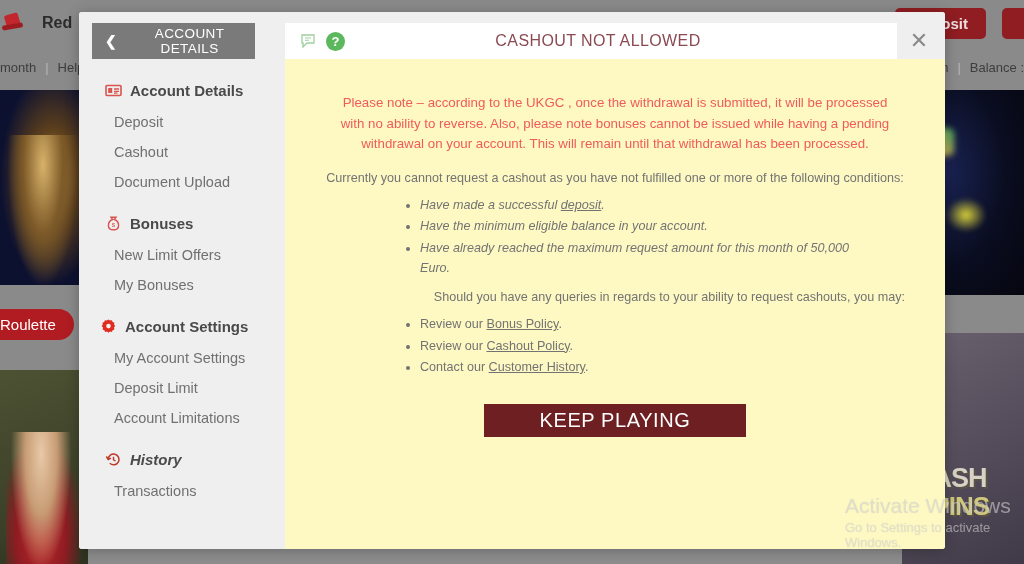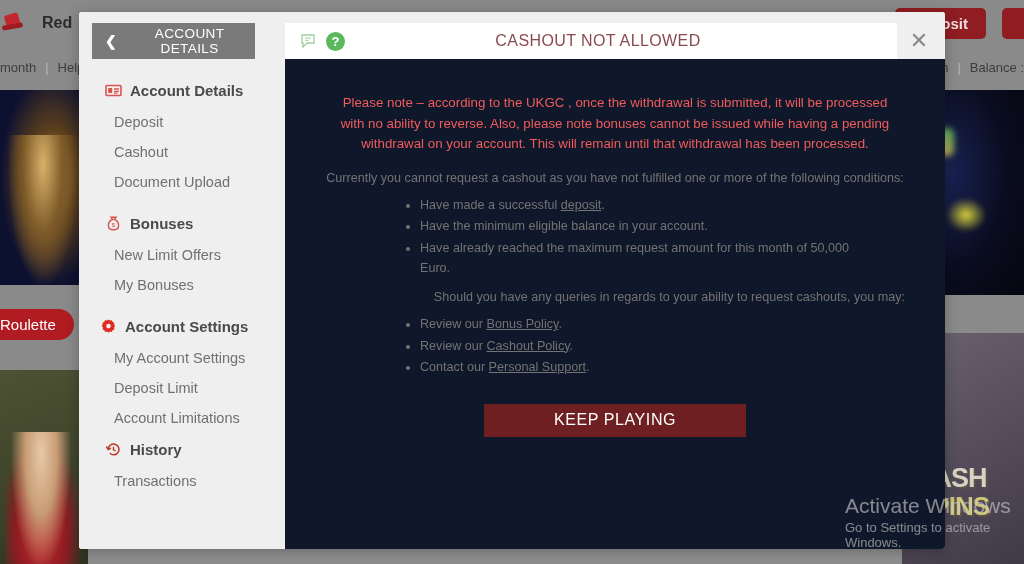--- a/index.html
+++ b/index.html
@@ -210,50 +210,50 @@
     color: #707070; font-size: 14.5px;
     cursor: pointer;
   }
 
   .ico { width: 17px; height: 17px; flex: 0 0 17px; position: relative; }
   .ico svg { display: block; }
 
   
   .content {
     position: absolute; left: 206px; top: 47px; right: 0; bottom: 0;
-    background: #0f172a;
+    background: #fef9c3;
     padding: 34px 40px 0 40px;
   }
   .warn {
     color: #f05b5b; font-size: 13.3px; line-height: 1.55;
     text-align: center; max-width: 560px; margin: 0 auto 16px auto;
   }
   .lead {
     color: #737373; font-size: 12.6px; text-align: center;
     margin-bottom: 10px;
   }
   .cond-list, .query-list {
     color: #737373; font-size: 12.6px; line-height: 1.62;
     list-style: disc; margin: 0 auto; padding-left: 0;
     width: 470px;
   }
-  .cond-list { padding-left: 40px; }
+  .cond-list { padding-left: 40px; font-style: italic; }
   .query-list { padding-left: 40px; }
   .cond-list li, .query-list li { margin-bottom: 1px; }
   .mid-text {
     color: #737373; font-size: 12.6px; text-align: right;
     margin: 12px 0 10px 0;
   }
   .lnk {
     color: #737373; text-decoration: underline; cursor: pointer;
   }
   .keep-wrap { text-align: center; margin-top: 26px; }
   .keep-btn {
     background: #6e1f22; color: #ffffff;
-    font-size: 16px; letter-spacing: .6px;
+    font-size: 20px; letter-spacing: .6px;
     width: 262px; height: 33px;
     border: none; cursor: pointer;
   }
 </style>
 </head>
 <body>
 
 <div id="bg">
 
   <div class="bg-topbar">
@@ -359,21 +359,21 @@
           <path d="M8.5 1.4l1.5 1.2 1.9-.4.7 1.8 1.8.7-.4 1.9 1.2 1.5-1.2 1.5.4 1.9-1.8.7-.7 1.8-1.9-.4-1.5 1.2-1.5-1.2-1.9.4-.7-1.8-1.8-.7.4-1.9L1.6 8.1 2.8 6.6l-.4-1.9 1.8-.7.7-1.8 1.9.4z" fill="#e02b20"></path>
           <circle cx="8.5" cy="8.1" r="2.3" fill="#efefef"></circle>
         </svg>
       </span>
       <span>Account Settings</span>
     </div>
     <div class="side-item">My Account Settings</div>
     <div class="side-item">Deposit Limit</div>
     <div class="side-item">Account Limitations</div>
 
-    <div class="side-group-head" style="">
+    <div class="side-group-head" style="margin-top:10px;font-style:italic;">
       <span class="ico">
         <svg width="17" height="17" viewBox="0 0 17 17">
           <path d="M3.2 8.5a5.4 5.4 0 1 1 1.6 3.8" fill="none" stroke="#c0392b" stroke-width="1.5"></path>
           <path d="M1.3 5.5l2 3 2.6-1.4" fill="none" stroke="#c0392b" stroke-width="1.5"></path>
           <path d="M8.5 5.8v3l2 1.2" fill="none" stroke="#c0392b" stroke-width="1.4"></path>
         </svg>
       </span>
       <span>History</span>
     </div>
     <div class="side-item">Transactions</div>
@@ -399,21 +399,21 @@
     <p class="mid-text">Should you have any queries in regards to your ability to request cashouts, you may:</p>
 
     <ul class="query-list">
       <li>
         <span>Review our </span><span class="lnk">Bonus Policy</span><span>.</span>
       </li>
       <li>
         <span>Review our </span><span class="lnk">Cashout Policy</span><span>.</span>
       </li>
       <li>
-        <span>Contact our </span><span class="lnk">Personal Support</span><span>.</span>
+        <span>Contact our </span><span class="lnk">Customer History</span><span>.</span>
       </li>
     </ul>
 
     <div class="keep-wrap">
       <button class="keep-btn">KEEP PLAYING</button>
     </div>
   </div>
 </div>
 
 <div class="watermark">

